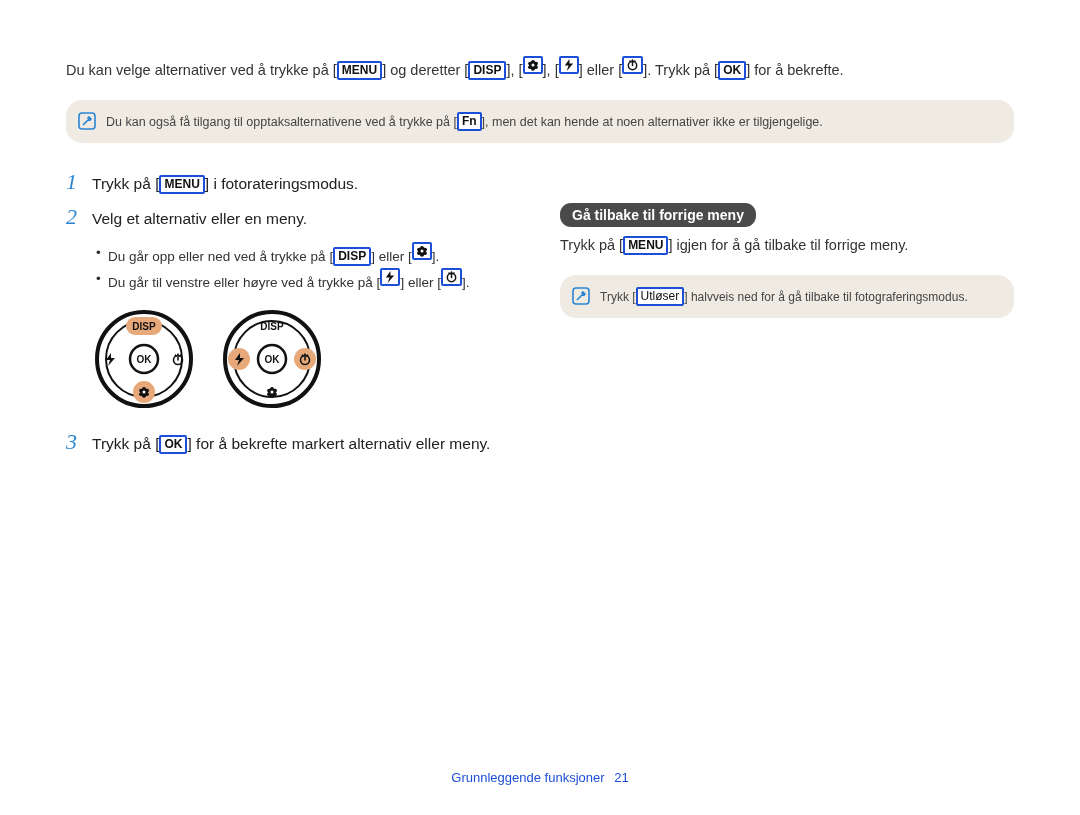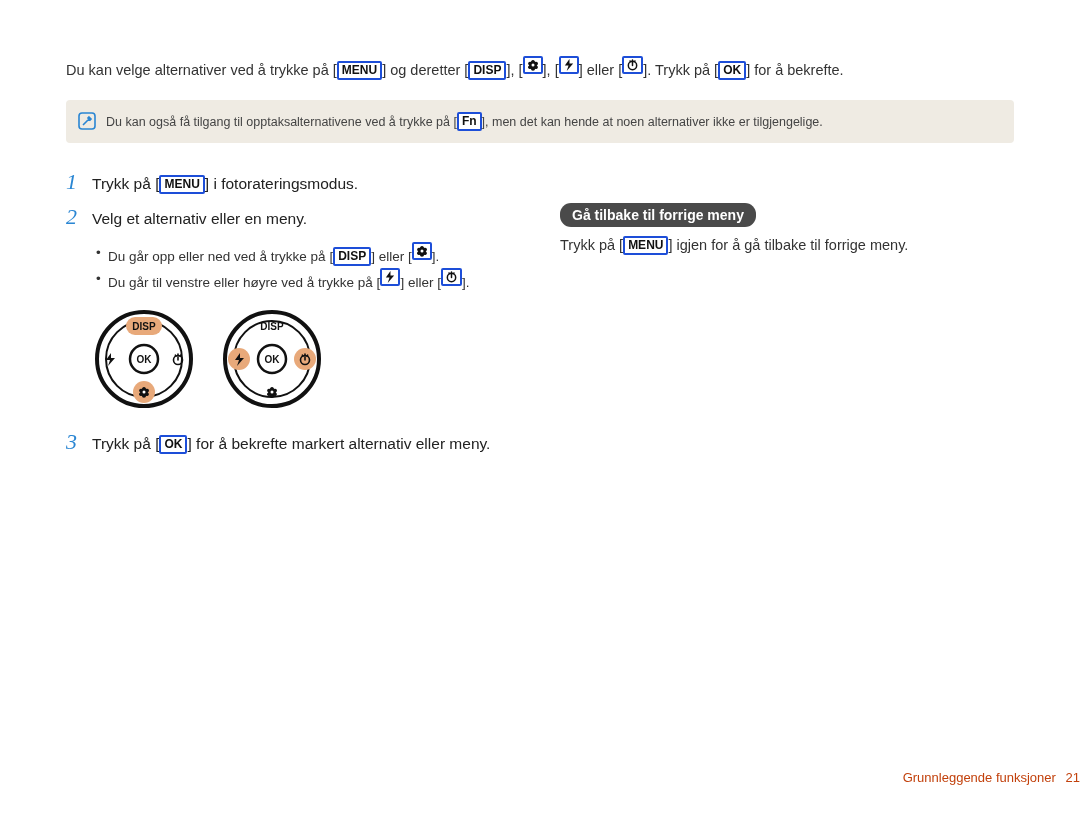--- a/index.html
+++ b/index.html
@@ -3,36 +3,36 @@
 <meta charset="utf-8">
 <style>
   * { box-sizing: border-box; margin: 0; padding: 0; }
   html, body { width: 1080px; height: 815px; background: #fff; font-family: Arial, Helvetica, sans-serif; color: #222; }
   .page { padding: 56px 66px 0 66px; position: relative; height: 100%; }
   h1.title { color: #2a86d3; font-weight: 400; font-size: 36px; letter-spacing: 0px; margin-bottom: 10px; }
   .intro { font-size: 14.5px; color: #333; margin-bottom: 18px; line-height: 1.5; }
   .key { display: inline-block; border: 2px solid #1d4ed8; border-radius: 2px; padding: 0px 3px; font-size: 12px; line-height: 15px; font-weight: 700; font-family: Arial, sans-serif; color: #111; vertical-align: 1px; background: #fff; }
   .key-icon { padding: 0 2px; }
   .key-icon svg { display: block; }
-  .info-box { background: #efebe3; border-radius: 4px; padding: 12px 16px 12px 12px; display: flex; gap: 10px; align-items: flex-start; font-size: 12.5px; color: #444; margin-bottom: 28px; }
+  .info-box { background: #efebe3; border-radius: 16px; padding: 12px 16px 12px 12px; display: flex; gap: 10px; align-items: flex-start; font-size: 12.5px; color: #444; margin-bottom: 28px; }
   .info-box.small { font-size: 12px; }
   .info-icon { flex: 0 0 auto; width: 18px; height: 18px; }
   .columns { display: flex; gap: 40px; }
   .col { flex: 1 1 0; min-width: 0; }
   .step { display: flex; gap: 12px; font-size: 15.5px; color: #222; margin-bottom: 12px; align-items: baseline; }
   .step-num { color: #2a86d3; font-size: 22px; font-style: italic; font-family: Georgia, 'Times New Roman', serif; font-weight: 400; width: 14px; flex: 0 0 auto; line-height: 1; }
   .step-body { line-height: 1.4; }
   .bullets { list-style: none; padding-left: 30px; margin-top: 4px; margin-bottom: 16px; }
   .bullets li { font-size: 13.5px; color: #333; position: relative; padding-left: 12px; line-height: 1.6; }
   .bullets li::before { content: "•"; position: absolute; left: 0; top: 0; }
   .dials { display: flex; gap: 28px; padding-left: 28px; margin-bottom: 22px; }
   .dial { width: 100px; height: 100px; }
   .pill { display: inline-block; background: #4a4a4a; color: #fff; font-size: 14px; font-weight: 700; padding: 4px 12px; border-radius: 11px; margin-bottom: 8px; margin-top: 32px; }
   .right-text { font-size: 14.5px; color: #333; line-height: 1.5; margin-bottom: 18px; }
-  .footer { position: absolute; bottom: 30px; left: 0; right: 0; text-align: right; font-size: 13px; color: #c2410c; }
+  .footer { position: absolute; bottom: 30px; left: 0; right: 0; text-align: center; font-size: 13px; color: #1d4ed8; }
   .footer .pageno { margin-left: 6px; }
 </style>
 </head>
 <body>
 
 <svg width="0" height="0" style="position:absolute">
   <defs>
     <g id="ico-flower">
         <path d="M6 2c1.3 0 2 1 2 2 1-.6 2.3-.3 2.8.8.5 1-.1 2.2-1.1 2.6.9.4 1.5 1.5 1 2.6-.5 1-1.8 1.4-2.7.8 0 1-.7 2-2 2s-2-1-2-2c-1 .6-2.3.3-2.8-.8-.5-1 .1-2.2 1.1-2.6C1.4 6.9.8 5.8 1.3 4.8c.5-1.1 1.8-1.4 2.7-.8 0-1 .7-2 2-2z" fill="currentColor"></path>
         <circle cx="6" cy="7" r="1.5" fill="#fff"></circle>
@@ -174,20 +174,28 @@
         </span>
       </div>
 
     </div>
 
     <div class="col">
       <div class="pill">Gå tilbake til forrige meny</div>
       <p class="right-text">
         <span>Trykk på [</span><span class="key">MENU</span><span>] igjen for å gå tilbake til forrige meny.</span>
       </p>
+      <div class="info-box small">
+        <span class="info-icon"><svg width="18" height="18" viewBox="0 0 18 18">
+              <use href="#ico-note"></use>
+            </svg></span>
+        <span>
+          <span>Trykk [</span><span class="key" style="font-weight:400">Utløser</span><span>] halvveis ned for å gå tilbake til fotograferingsmodus.</span>
+        </span>
+      </div>
     </div>
 
   </div>
 
   <div class="footer">
     <span>Grunnleggende funksjoner</span>
     <span class="pageno">21</span>
   </div>
 
 </div>

